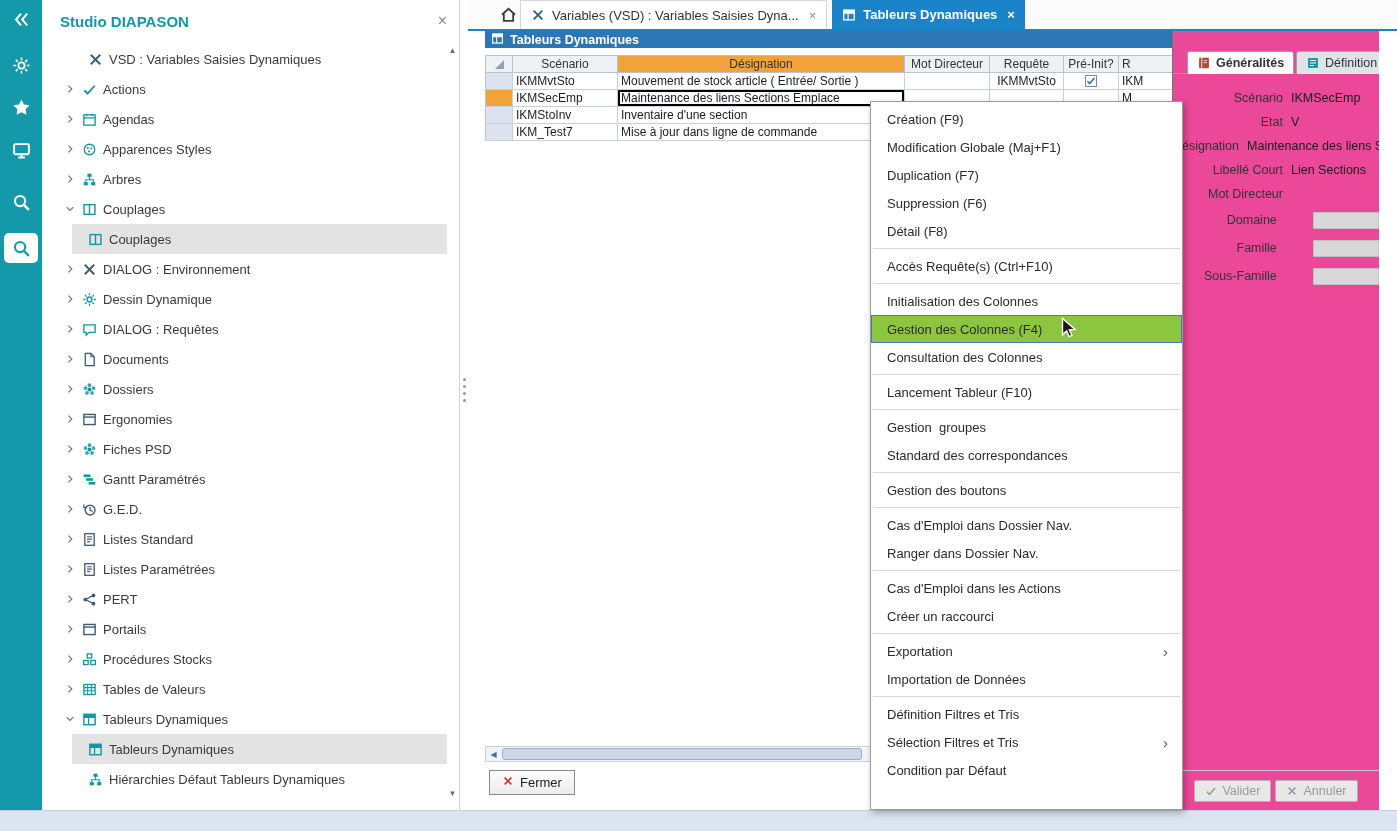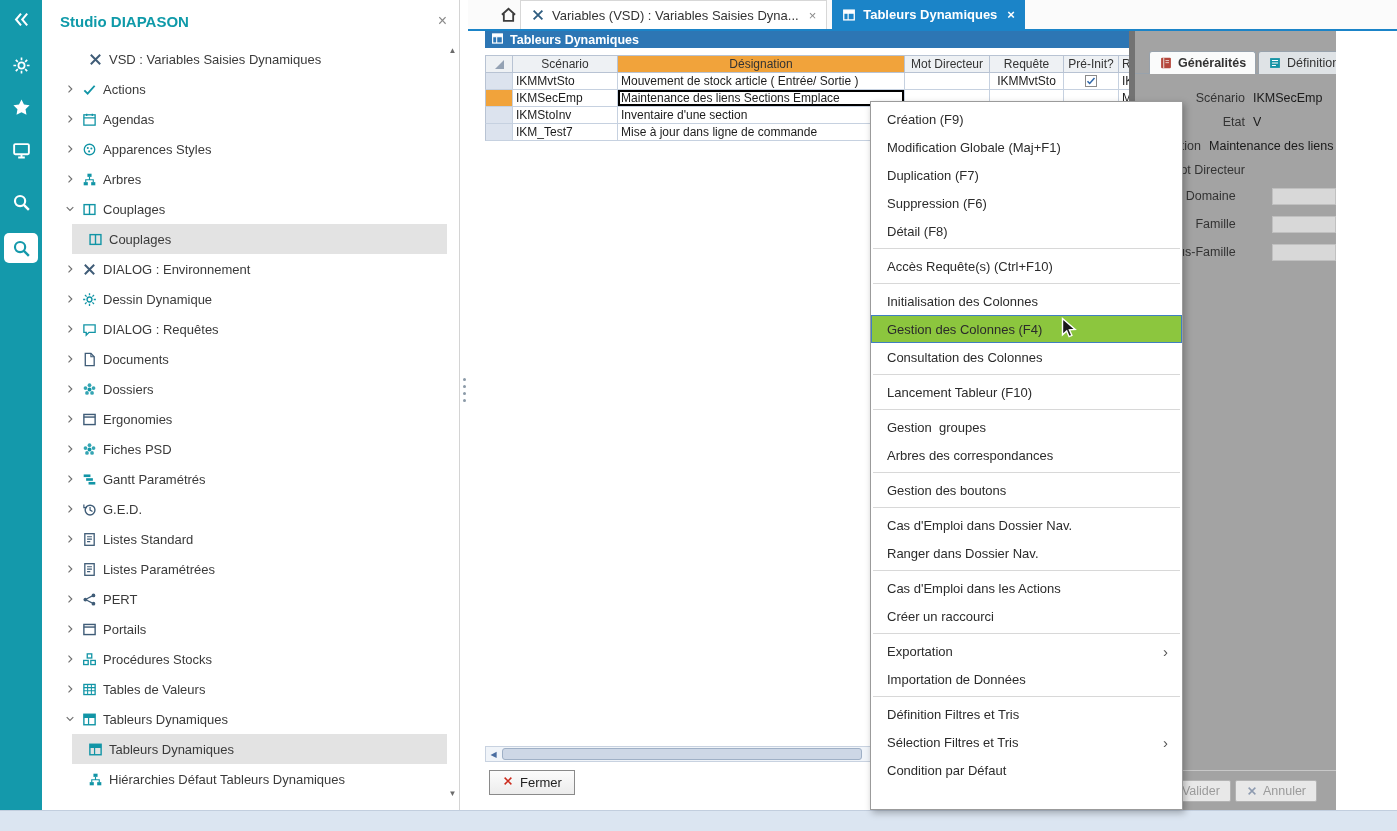--- a/index.html
+++ b/index.html
@@ -67,21 +67,21 @@
   .hscroll { position:absolute; left:485px; top:746px; width:703px; height:16px; background:#f0f4f9; border:1px solid #c8d2e0; display:flex; align-items:center; }
   .hs-btn { width:15px; height:14px; display:flex; align-items:center; justify-content:center; font-size:8px; color:#4a6da0; cursor:pointer; }
   .hs-btn.right { margin-left:auto; }
   .hs-thumb { width:360px; height:12px; margin-left:1px; background:#cdd7e6; border:1px solid #9fb0c6; border-radius:3px; cursor:grab; }
 
   
   .fermer { position:absolute; left:489px; top:770px; height:25px; display:inline-flex; align-items:center; gap:6px; padding:0 12px; background:linear-gradient(#fcfcfc,#ececec); border:1px solid #8a8a8a; font-size:13px; color:#222; font-family:"Liberation Sans",sans-serif; cursor:pointer; }
   .fermer .icon { color:#cc2b1d; }
 
   
-  .right-panel { position:absolute; left:1129px; top:31px; width:207px; height:779px; background:#a3a3a3; border-left:6px solid #737373; overflow:hidden; }
+  .right-panel { position:absolute; left:1172px; top:31px; width:207px; height:779px; background:#ec4899; border-left:1px solid #737373; overflow:hidden; }
   .rp-tabs { position:absolute; top:20px; left:14px; height:23px; display:flex; gap:2px; z-index:2; }
   .rp-tab { display:flex; align-items:center; gap:5px; padding:0 9px; font-size:12.5px; color:#333; background:#dfe3e6; border:1px solid #98a2ac; border-bottom:none; border-radius:3px 3px 0 0; white-space:nowrap; cursor:pointer; }
   .rp-tab.active { background:#fafbfb; font-weight:bold; }
   .rp-form { position:absolute; top:42px; left:0; right:0; bottom:52px; border-top:1px solid #98a2ac; padding-top:12px; }
   .rp-row { display:flex; align-items:center; height:24px; font-size:12.5px; }
   .rp-row.boxrow { height:28px; }
   .rp-row.boxrow:first-of-type { margin-top:0; }
   .rp-label { width:118px; text-align:right; padding-right:8px; color:#333; white-space:nowrap; }
   .rp-value { color:#1a1a1a; white-space:nowrap; overflow:hidden; }
   .rp-box { width:70px; height:17px; margin-left:28px; background:#d8d8d8; border:1px solid #c0c0c0; }
@@ -684,20 +684,24 @@
         </div>
         <div class="rp-row">
           <span class="rp-label">Etat</span>
           <span class="rp-value">V</span>
         </div>
         <div class="rp-row">
           <span class="rp-label">Désignation</span>
           <span class="rp-value">Maintenance des liens Sections Emplace</span>
         </div>
         <div class="rp-row">
+          <span class="rp-label">Libellé Court</span>
+          <span class="rp-value">Lien Sections</span>
+        </div>
+        <div class="rp-row">
           <span class="rp-label">Mot Directeur</span>
           <span class="rp-value"></span>
         </div>
         <div class="rp-row boxrow">
           <span class="rp-label">Domaine</span>
           <div class="rp-box"></div>
         </div>
         <div class="rp-row boxrow">
           <span class="rp-label">Famille</span>
           <div class="rp-box"></div>
@@ -759,21 +763,21 @@
       </div>
       <div class="ctx-sep"></div>
       <div class="ctx-item">
         <span class="ctx-label">Lancement Tableur (F10)</span>
       </div>
       <div class="ctx-sep"></div>
       <div class="ctx-item">
         <span class="ctx-label">Gestion  groupes</span>
       </div>
       <div class="ctx-item">
-        <span class="ctx-label">Arbres des correspondances</span>
+        <span class="ctx-label">Standard des correspondances</span>
       </div>
       <div class="ctx-sep"></div>
       <div class="ctx-item">
         <span class="ctx-label">Gestion des boutons</span>
       </div>
       <div class="ctx-sep"></div>
       <div class="ctx-item">
         <span class="ctx-label">Cas d'Emploi dans Dossier Nav.</span>
       </div>
       <div class="ctx-item">

